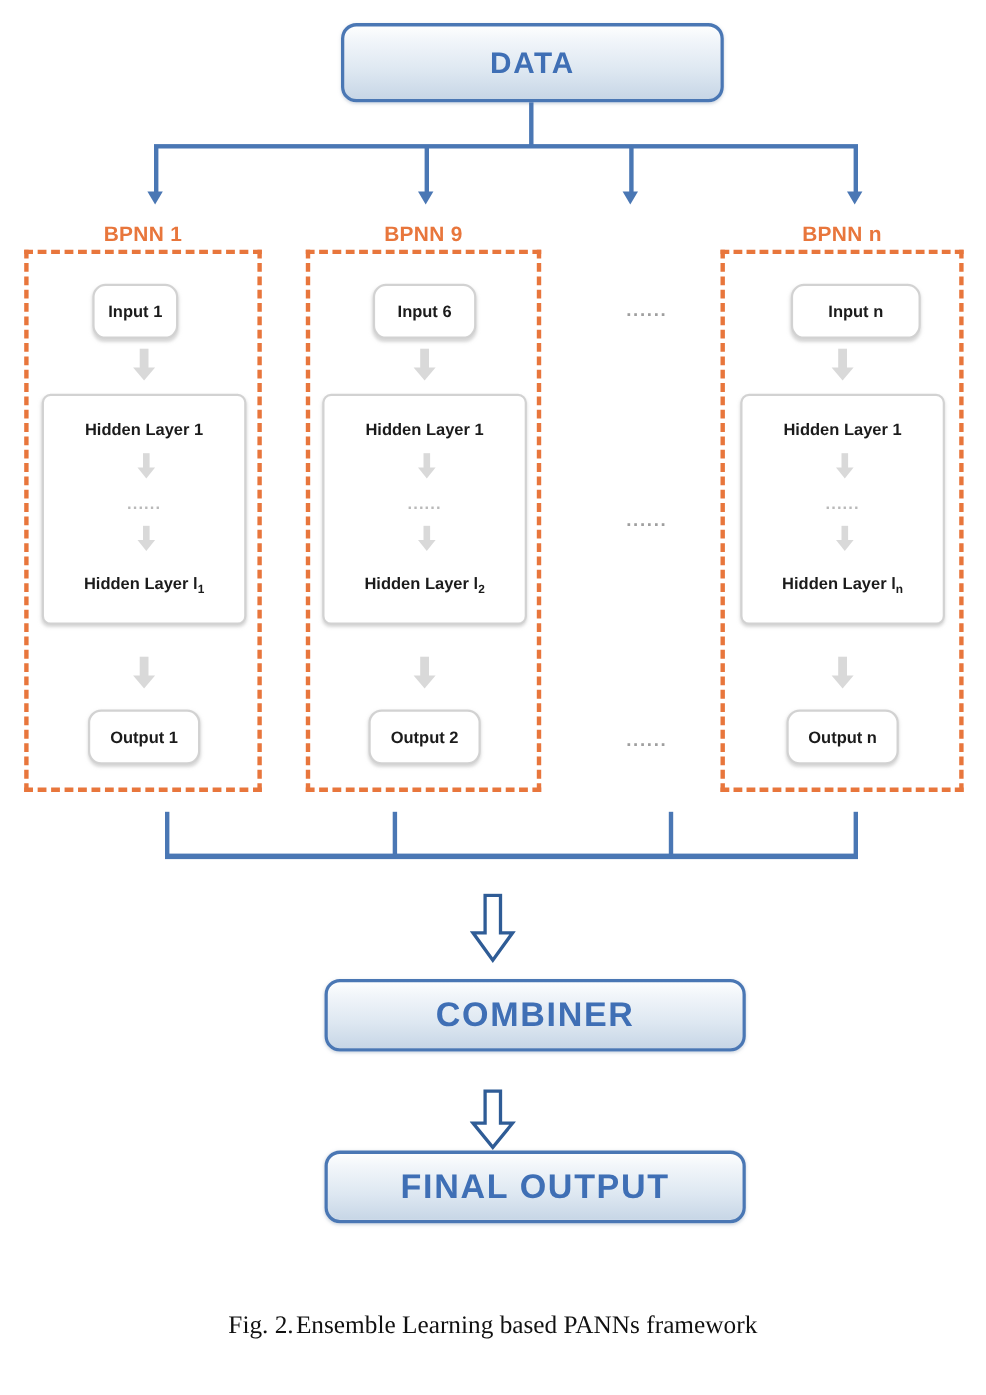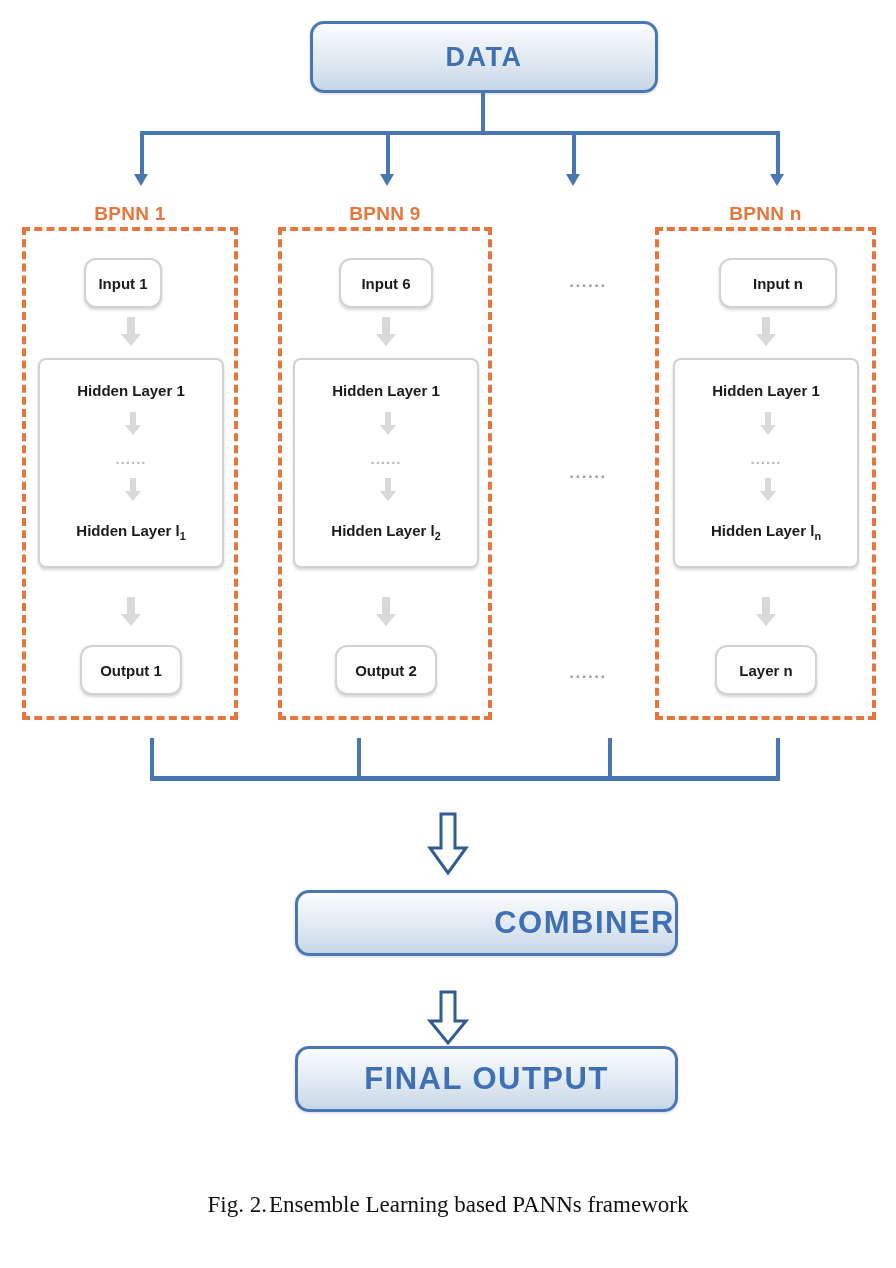--- a/index.html
+++ b/index.html
@@ -25,21 +25,21 @@
     box-shadow: 0 1px 3px rgba(120,140,165,0.35);
     display: flex;
     align-items: center;
     justify-content: center;
     color: #3f6fb5;
     font-weight: bold;
     letter-spacing: 1.5px;
   }
 
   #data-box      { left: 310px; top: 21px;   width: 348px; height: 72px;  font-size: 27px; }
-  #combiner-box  { left: 295px; top: 890px;  width: 383px; height: 66px;  font-size: 31px; justify-content: flex-end; }
+  #combiner-box  { left: 295px; top: 890px;  width: 383px; height: 66px;  font-size: 31px; }
   #final-box     { left: 295px; top: 1046px; width: 383px; height: 66px;  font-size: 31px; }
 
   
   .blue-line { position: absolute; background: #4a77b4; }
 
   #trunk-top   { left: 481px; top: 93px;  width: 4px;  height: 40px; }
   #bus-top     { left: 140px; top: 131px; width: 640px; height: 4px; }
 
   .down-stem   { position: absolute; width: 4px; background: #4a77b4; top: 133px; height: 43px; }
   .arrow-head {
@@ -309,21 +309,21 @@
     <span>Hidden Layer l</span><sub>n</sub>
   </div>
 </div>
 
 <div class="gray-arrow" style="left:756px; top:597px;">
   <div class="shaft"></div>
     <div class="head"></div>
 </div>
 
 <div class="node-box io" style="left:715px; top:645px; width:102px;">
-  <span>Layer n</span>
+  <span>Output n</span>
 </div>
 
 <div class="up-stem" style="left:150px;"></div>
 <div class="up-stem" style="left:357px;"></div>
 <div class="up-stem" style="left:608px;"></div>
 <div class="up-stem" style="left:776px;"></div>
 <div class="blue-line" id="bus-bottom"></div>
 
 <div class="block-arrow" id="arrow-combiner">
   <svg width="42" height="64" viewBox="0 0 42 64">

